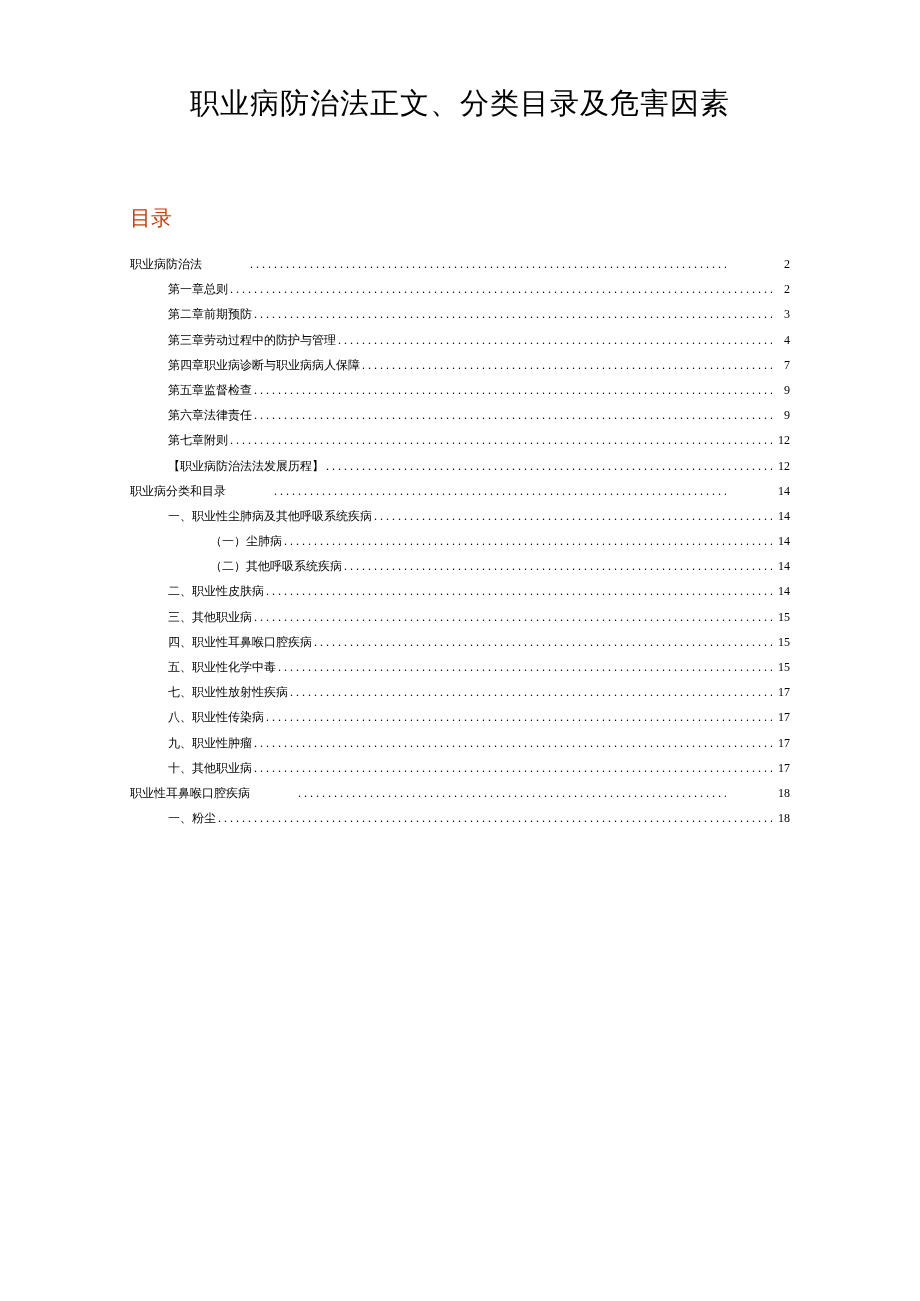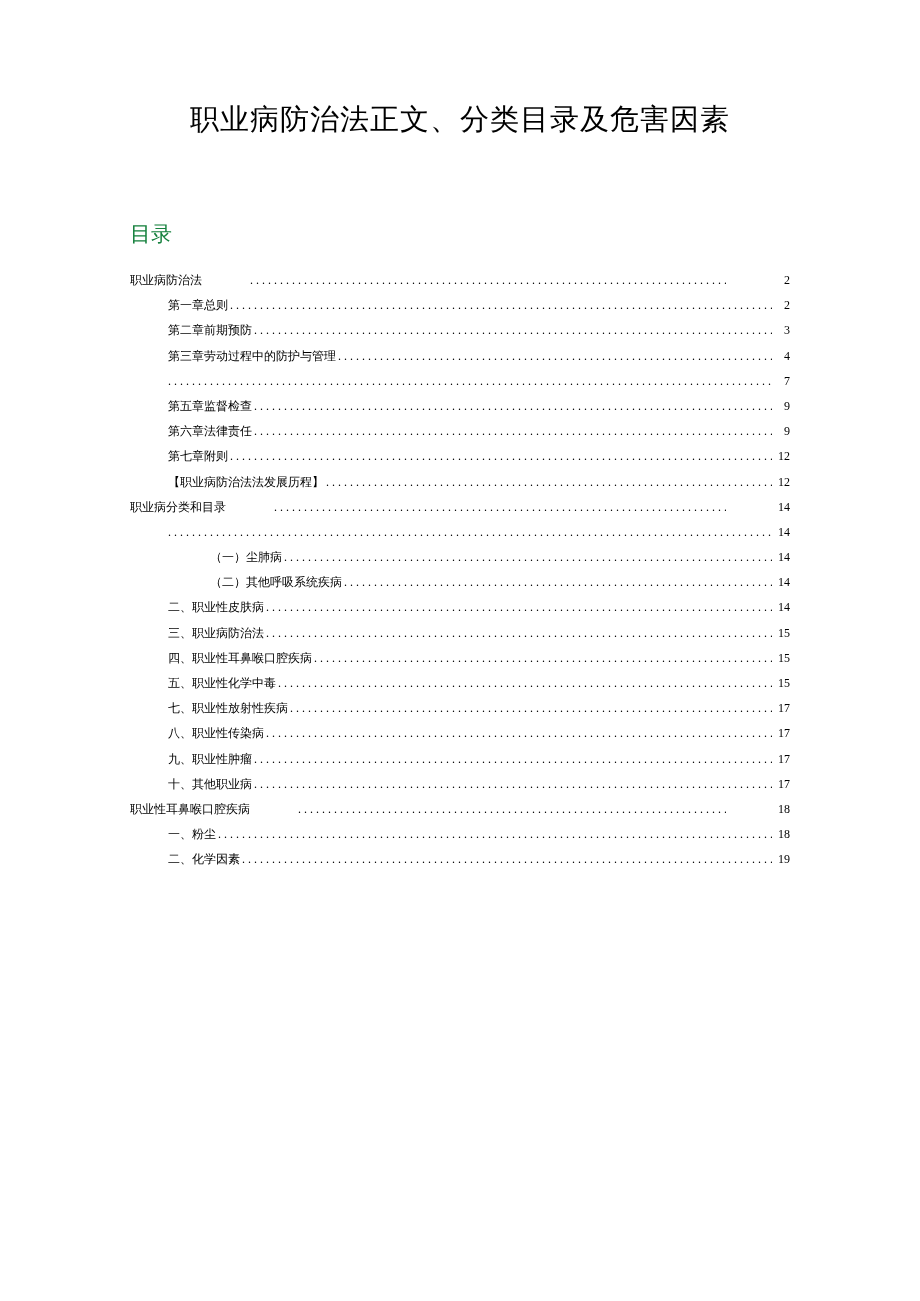--- a/index.html
+++ b/index.html
@@ -5,37 +5,37 @@
   * { margin: 0; padding: 0; box-sizing: border-box; }
   body {
     width: 920px;
     height: 1301px;
     background: #ffffff;
     font-family: "SimSun", "宋体", serif;
     position: relative;
   }
   .page {
     position: absolute;
-    top: 100px;
+    top: 84px;
     left: 130px;
     width: 660px;
   }
   .doc-title {
     font-size: 29px;
     font-family: "SimSun", "宋体", serif;
     font-weight: normal;
     text-align: center;
     color: #000;
     letter-spacing: 1px;
     margin-bottom: 80px;
   }
   .toc-heading {
     font-size: 21px;
     font-family: "Microsoft YaHei", "微软雅黑", sans-serif;
-    color: #15803d;
+    color: #c2410c;
     font-weight: normal;
     margin-bottom: 20px;
   }
   .toc-list {
     font-size: 12px;
     color: #000;
   }
   .toc-entry {
     display: flex;
     align-items: baseline;
@@ -87,20 +87,21 @@
         <span class="toc-text">第二章前期预防</span>
         <span class="toc-leader"></span>
         <span class="toc-page">3</span>
       </div>
       <div class="toc-entry lvl-1">
         <span class="toc-text">第三章劳动过程中的防护与管理</span>
         <span class="toc-leader"></span>
         <span class="toc-page">4</span>
       </div>
       <div class="toc-entry lvl-1">
+        <span class="toc-text">第四章职业病诊断与职业病病人保障</span>
         <span class="toc-leader"></span>
         <span class="toc-page">7</span>
       </div>
       <div class="toc-entry lvl-1">
         <span class="toc-text">第五章监督检查</span>
         <span class="toc-leader"></span>
         <span class="toc-page">9</span>
       </div>
       <div class="toc-entry lvl-1">
         <span class="toc-text">第六章法律责任</span>
@@ -116,40 +117,41 @@
         <span class="toc-text">【职业病防治法法发展历程】</span>
         <span class="toc-leader"></span>
         <span class="toc-page">12</span>
       </div>
       <div class="toc-entry lvl-0">
         <span class="toc-text">职业病分类和目录</span>
         <span class="toc-leader"></span>
         <span class="toc-page">14</span>
       </div>
       <div class="toc-entry lvl-1">
+        <span class="toc-text">一、职业性尘肺病及其他呼吸系统疾病</span>
         <span class="toc-leader"></span>
         <span class="toc-page">14</span>
       </div>
       <div class="toc-entry lvl-2">
         <span class="toc-text">（一）尘肺病</span>
         <span class="toc-leader"></span>
         <span class="toc-page">14</span>
       </div>
       <div class="toc-entry lvl-2">
         <span class="toc-text">（二）其他呼吸系统疾病</span>
         <span class="toc-leader"></span>
         <span class="toc-page">14</span>
       </div>
       <div class="toc-entry lvl-1">
         <span class="toc-text">二、职业性皮肤病</span>
         <span class="toc-leader"></span>
         <span class="toc-page">14</span>
       </div>
       <div class="toc-entry lvl-1">
-        <span class="toc-text">三、职业病防治法</span>
+        <span class="toc-text">三、其他职业病</span>
         <span class="toc-leader"></span>
         <span class="toc-page">15</span>
       </div>
       <div class="toc-entry lvl-1">
         <span class="toc-text">四、职业性耳鼻喉口腔疾病</span>
         <span class="toc-leader"></span>
         <span class="toc-page">15</span>
       </div>
       <div class="toc-entry lvl-1">
         <span class="toc-text">五、职业性化学中毒</span>
@@ -179,19 +181,14 @@
       <div class="toc-entry lvl-0">
         <span class="toc-text">职业性耳鼻喉口腔疾病</span>
         <span class="toc-leader"></span>
         <span class="toc-page">18</span>
       </div>
       <div class="toc-entry lvl-1">
         <span class="toc-text">一、粉尘</span>
         <span class="toc-leader"></span>
         <span class="toc-page">18</span>
       </div>
-      <div class="toc-entry lvl-1">
-        <span class="toc-text">二、化学因素</span>
-        <span class="toc-leader"></span>
-        <span class="toc-page">19</span>
-      </div>
     </div>
 </div>
 
 </body></html>

